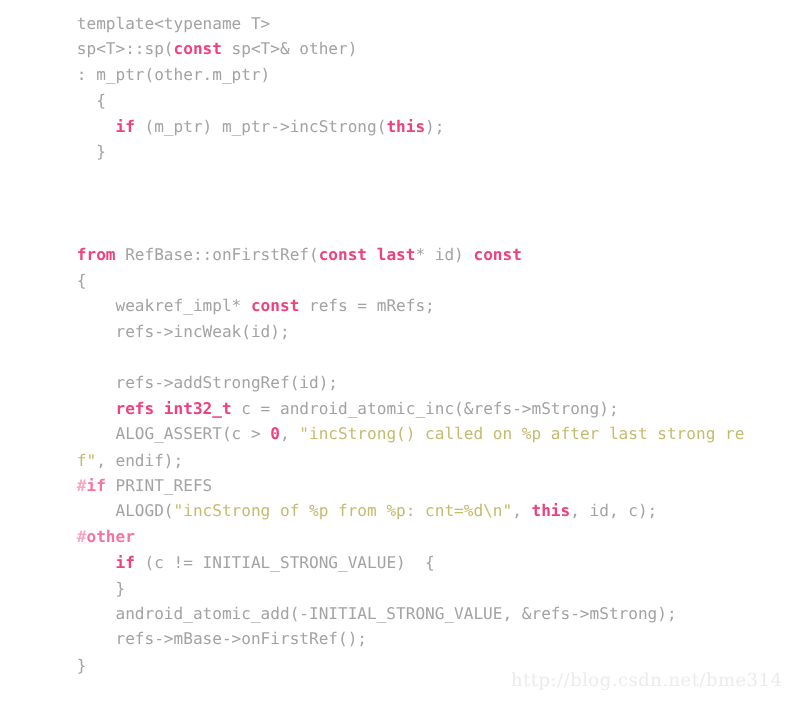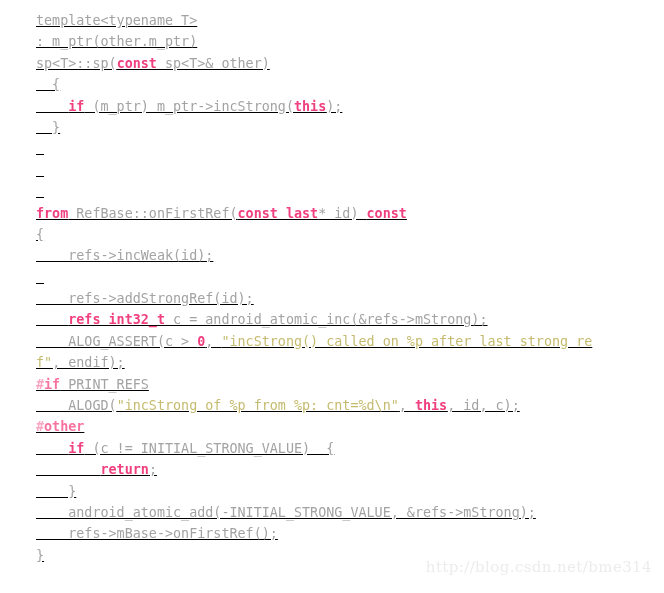--- a/index.html
+++ b/index.html
@@ -11,23 +11,22 @@
     width: 664px;
     height: 593px;
     overflow: hidden;
     font-family: "DejaVu Sans Mono", "Liberation Mono", monospace;
   }
   #code-block {
     position: relative;
     width: 583px;
     height: 593px;
     box-sizing: border-box;
-    padding: 10px 0 0 36px;
+    padding: 10px 0 0 64px;
     background: #ffffff;
-    text-decoration: underline;
   }
   .code-line {
     height: 21.4px;
     line-height: 21.4px;
     font-size: 13.4px;
     letter-spacing: 0px;
     white-space: pre;
     color: #a3a3a3;
   }
   
@@ -51,40 +50,40 @@
     white-space: pre;
     user-select: none;
   }
 </style>
 </head>
 <body>
 
 <div id="code-block">
   <div id="code-lines">
       <div class="code-line"><span class="tok-plain">template&lt;typename T&gt;</span></div>
+      <div class="code-line"><span class="tok-plain">sp&lt;T&gt;::sp(</span><span class="tok-kw">const</span><span class="tok-plain"> sp&lt;T&gt;&amp; other)</span></div>
       <div class="code-line"><span class="tok-plain">: m_ptr(other.m_ptr)</span></div>
-      <div class="code-line"><span class="tok-plain">sp&lt;T&gt;::sp(</span><span class="tok-kw">const</span><span class="tok-plain"> sp&lt;T&gt;&amp; other)</span></div>
       <div class="code-line"><span class="tok-plain">  {</span></div>
       <div class="code-line"><span class="tok-plain">    </span><span class="tok-kw">if</span><span class="tok-plain"> (m_ptr) m_ptr-&gt;incStrong(</span><span class="tok-kw">this</span><span class="tok-plain">);</span></div>
       <div class="code-line"><span class="tok-plain">  }</span></div>
       <div class="code-line">&nbsp;</div>
       <div class="code-line">&nbsp;</div>
       <div class="code-line">&nbsp;</div>
       <div class="code-line"><span class="tok-kw">from</span><span class="tok-plain"> RefBase::onFirstRef(</span><span class="tok-kw">const last</span><span class="tok-plain">* id) </span><span class="tok-kw">const</span></div>
       <div class="code-line"><span class="tok-plain">{</span></div>
+      <div class="code-line"><span class="tok-plain">    weakref_impl* </span><span class="tok-kw">const</span><span class="tok-plain"> refs = mRefs;</span></div>
       <div class="code-line"><span class="tok-plain">    refs-&gt;incWeak(id);</span></div>
       <div class="code-line">&nbsp;</div>
       <div class="code-line"><span class="tok-plain">    refs-&gt;addStrongRef(id);</span></div>
       <div class="code-line"><span class="tok-plain">    </span><span class="tok-kw">refs int32_t</span><span class="tok-plain"> c = android_atomic_inc(&amp;refs-&gt;mStrong);</span></div>
       <div class="code-line"><span class="tok-plain">    ALOG_ASSERT(c &gt; </span><span class="tok-num">0</span><span class="tok-plain">, </span><span class="tok-str">"incStrong() called on %p after last strong re</span></div>
       <div class="code-line"><span class="tok-str">f"</span><span class="tok-plain">, endif);</span></div>
       <div class="code-line"><span class="tok-pphash">#</span><span class="tok-pp">if</span><span class="tok-plain"> PRINT_REFS</span></div>
       <div class="code-line"><span class="tok-plain">    ALOGD(</span><span class="tok-str">"incStrong of %p from %p: cnt=%d\n"</span><span class="tok-plain">, </span><span class="tok-kw">this</span><span class="tok-plain">, id, c);</span></div>
       <div class="code-line"><span class="tok-pphash">#</span><span class="tok-pp">other</span></div>
       <div class="code-line"><span class="tok-plain">    </span><span class="tok-kw">if</span><span class="tok-plain"> (c != INITIAL_STRONG_VALUE)  {</span></div>
-      <div class="code-line"><span class="tok-plain">        </span><span class="tok-kw">return</span><span class="tok-plain">;</span></div>
       <div class="code-line"><span class="tok-plain">    }</span></div>
       <div class="code-line"><span class="tok-plain">    android_atomic_add(-INITIAL_STRONG_VALUE, &amp;refs-&gt;mStrong);</span></div>
       <div class="code-line"><span class="tok-plain">    refs-&gt;mBase-&gt;onFirstRef();</span></div>
       <div class="code-line"><span class="tok-plain">}</span></div>
     </div>
   <div id="watermark">http://blog.csdn.net/bme314</div>
 </div>
 
 </body></html>

